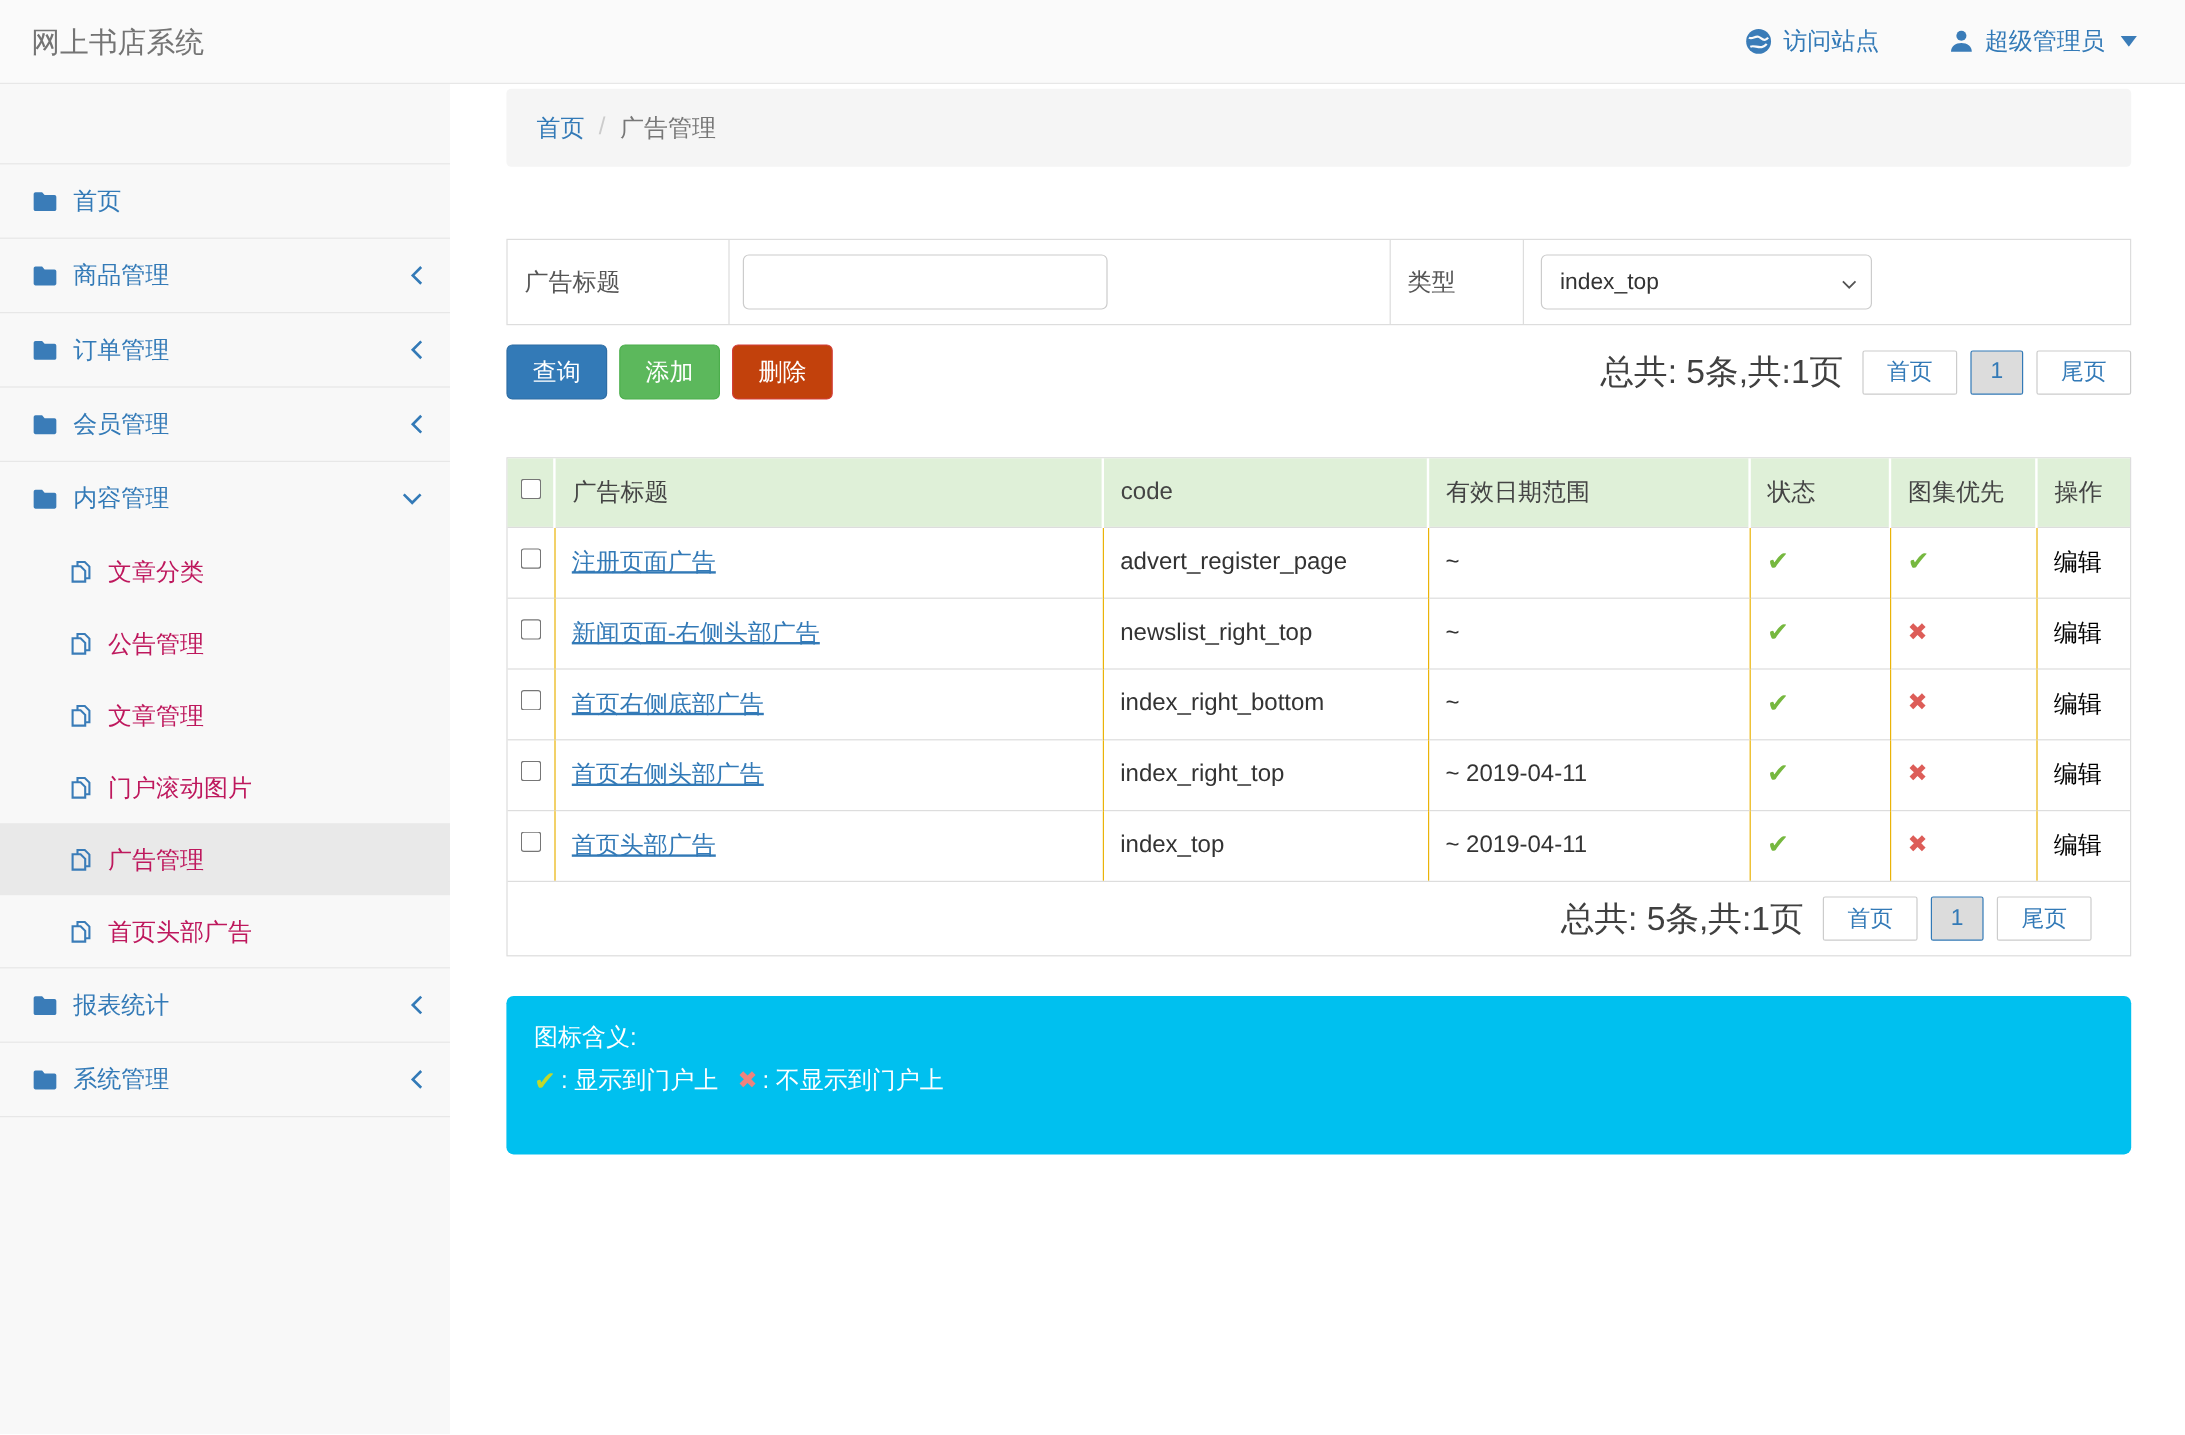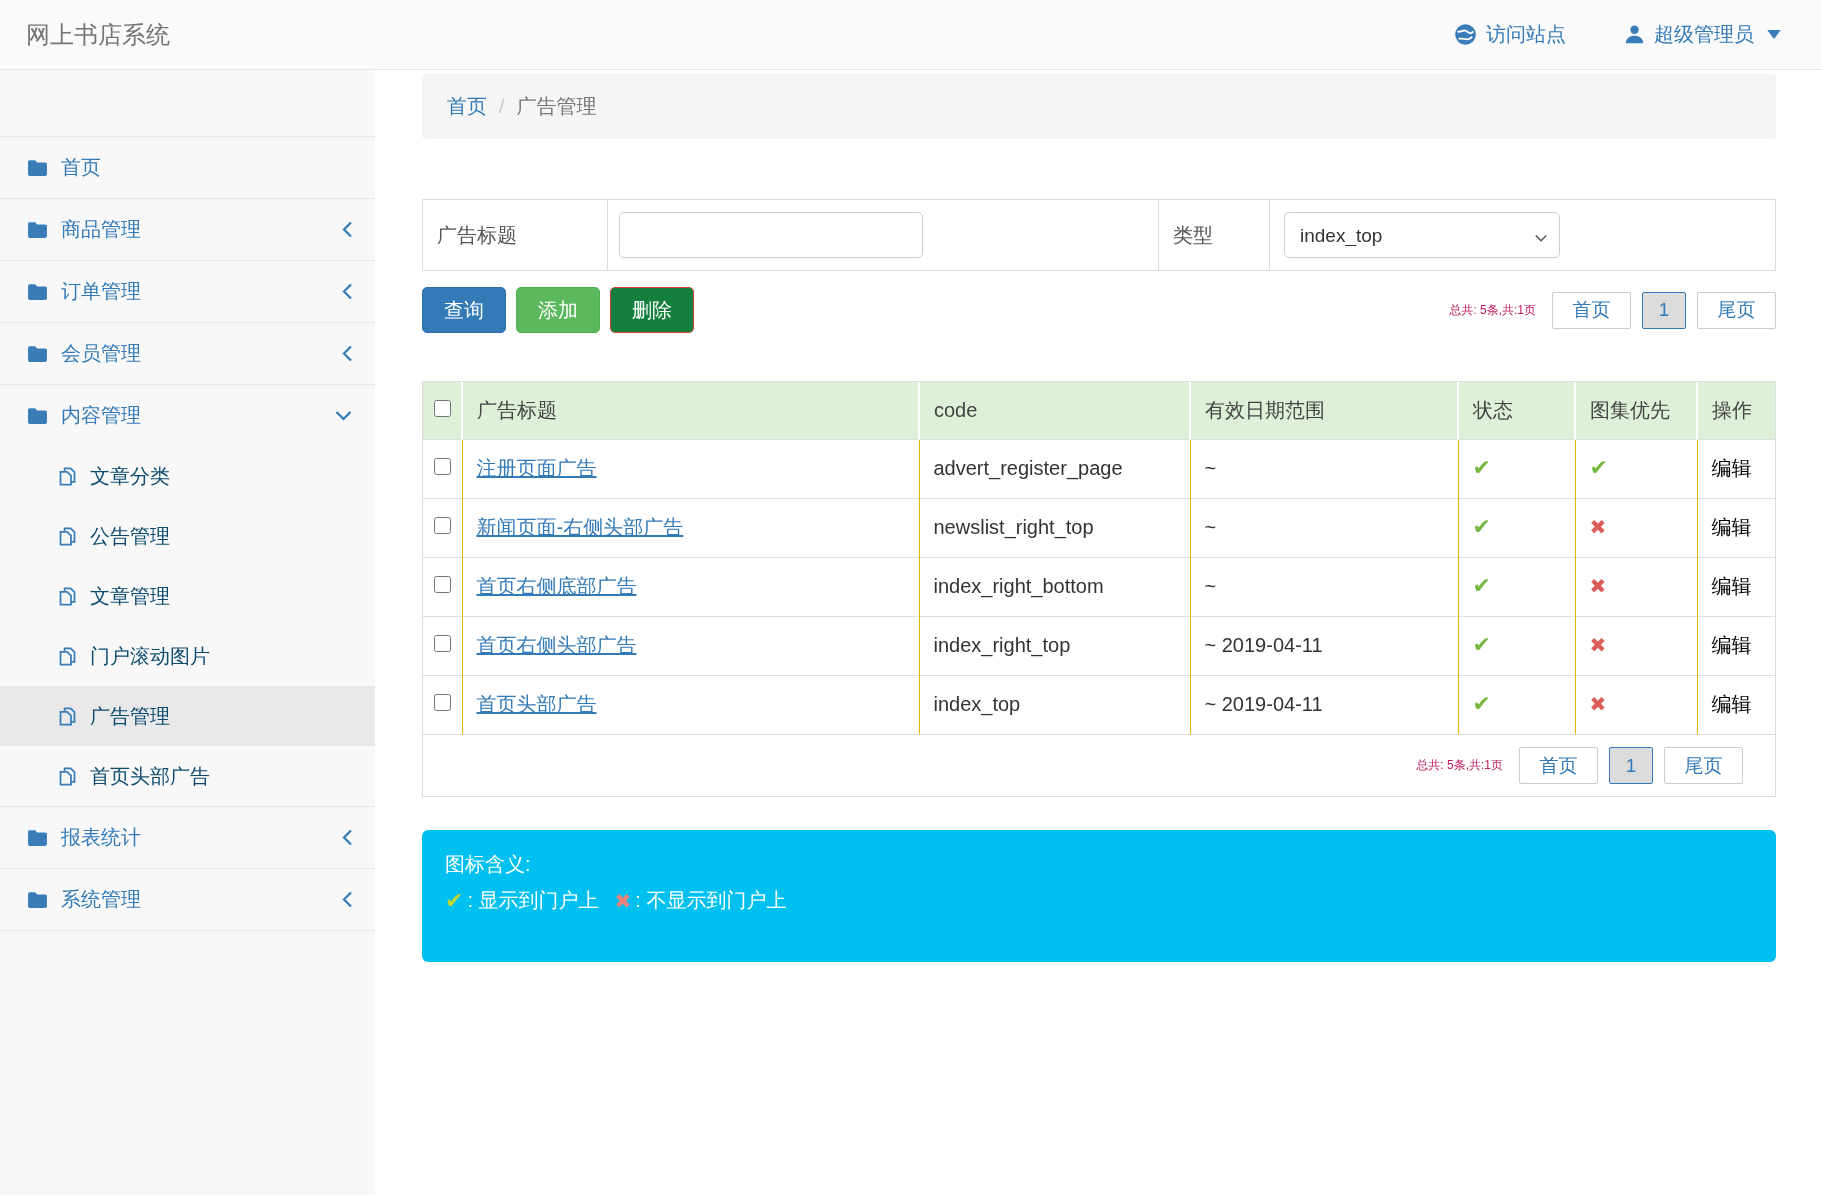--- a/index.html
+++ b/index.html
@@ -33,21 +33,21 @@
     height: 62px; display: flex; align-items: center;
     padding: 0 22px 0 27px; border-top: 1px solid #e7e7e7;
     color: #337ab7; font-size: 20px; cursor: pointer;
   }
   .side-list .bottom-cap { border-top: 1px solid #e7e7e7; height: 0; }
   .side-item .lbl { margin-left: 13px; }
   .side-item .chev { margin-left: auto; display: flex; align-items: center; }
   .sub-list { }
   .sub-item {
     height: 60px; display: flex; align-items: center;
-    padding-left: 57px; color: #0c4a6e; font-size: 20px; cursor: pointer;
+    padding-left: 57px; color: #be185d; font-size: 20px; cursor: pointer;
   }
   .sub-item .lbl { margin-left: 12px; }
   .sub-item.active { background: #e9e9e9; }
   .icon-blue { color: #3a7cb8; display: flex; align-items: center; }
 
   
   .main { flex: 1; padding: 4px 45px 0 47px; background: #fff; }
 
   .breadcrumb {
     height: 65px; background: #f5f5f5; border-radius: 4px;
@@ -84,24 +84,24 @@
 
   
   .toolbar-row { margin-top: 16px; display: flex; align-items: center; }
   .btn {
     height: 46px; padding: 0 21px; font-size: 20px; color: #fff;
     border-radius: 5px; margin-right: 10px; border: 1px solid transparent;
     cursor: pointer; font-family: inherit;
   }
   .btn-search { background: #337ab7; border-color: #2e6da4; }
   .btn-add    { background: #5cb85c; border-color: #4cae4c; }
-  .btn-del    { background: #15803d; border-color: #d43f3a; }
+  .btn-del    { background: #c2410c; border-color: #d43f3a; }
 
   .pager { margin-left: auto; display: flex; align-items: center; gap: 11px; }
-  .pager-summary { font-size: 12px; color: #be185d; margin-right: 5px; }
+  .pager-summary { font-size: 28px; color: #404040; margin-right: 5px; }
   .pg-btn {
     min-width: 79px; height: 37px; display: flex; align-items: center; justify-content: center;
     border: 1px solid #ccc; background: #fff; color: #337ab7; font-size: 19px;
     border-radius: 2px; cursor: pointer; font-family: inherit;
   }
   .pg-btn.current { min-width: 44px; background: #dcdcdc; border-color: #337ab7; }
 
   
   .table-wrap { margin-top: 48px; border: 1px solid #ddd; }
   table.grid { width: 100%; border-collapse: collapse; table-layout: fixed; font-size: 20px; }

